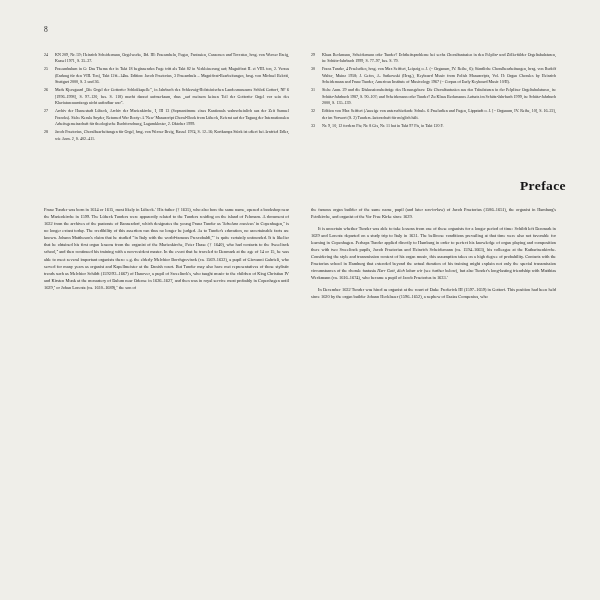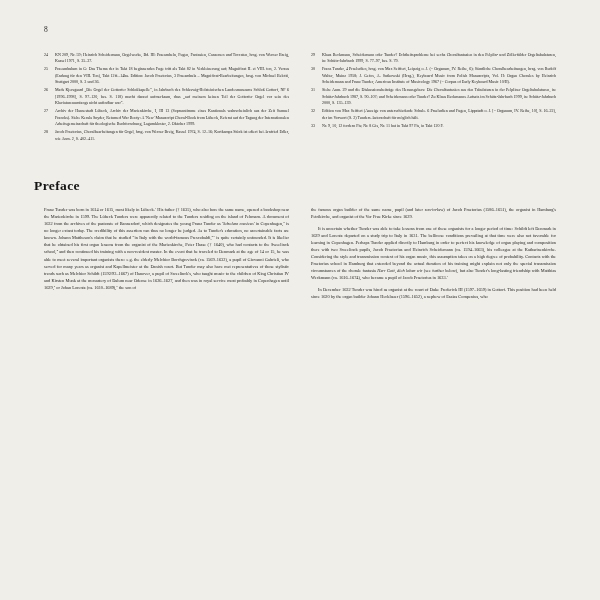--- a/index.html
+++ b/index.html
@@ -53,21 +53,21 @@
     flex: 0 0 11px;
     text-align: left;
   }
   .note-body {
     flex: 1 1 auto;
     text-align: justify;
   }
 
   
   .preface-head {
-    text-align: left;
+    text-align: right;
     font-size: 13.5px;
     letter-spacing: 0.4px;
     margin: 34px 0 0 0;
     font-family: "Liberation Serif", serif;
     color: #141414;
   }
 
   
   .body-cols {
     margin-top: 12px;

